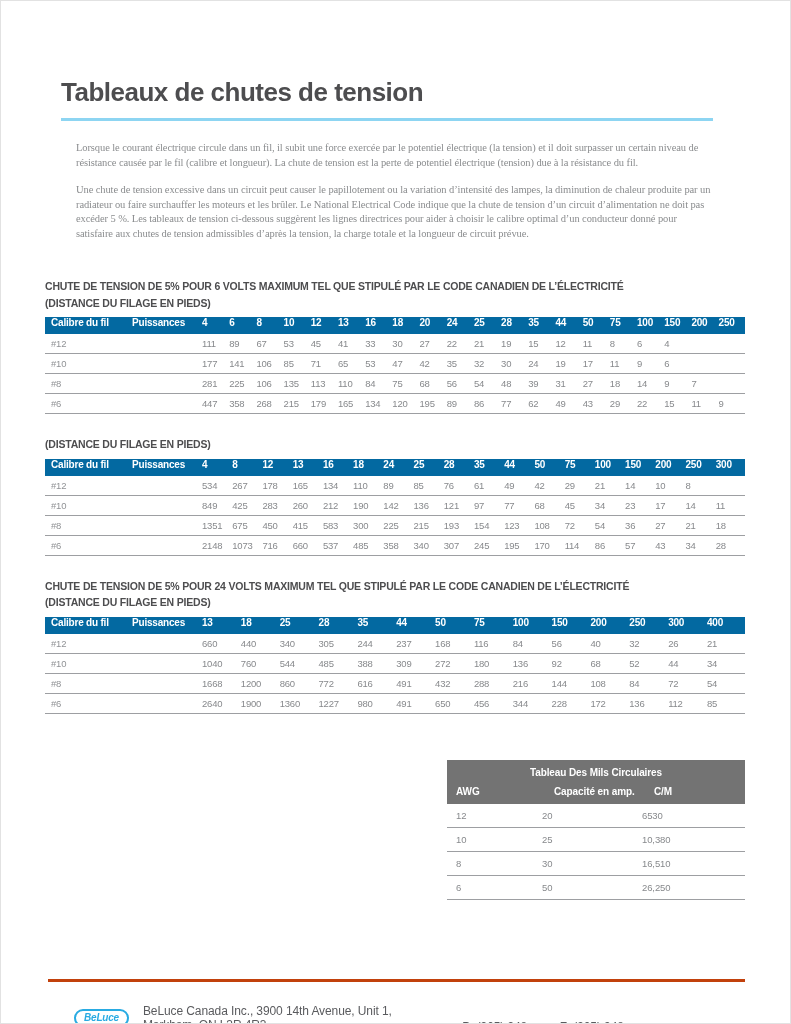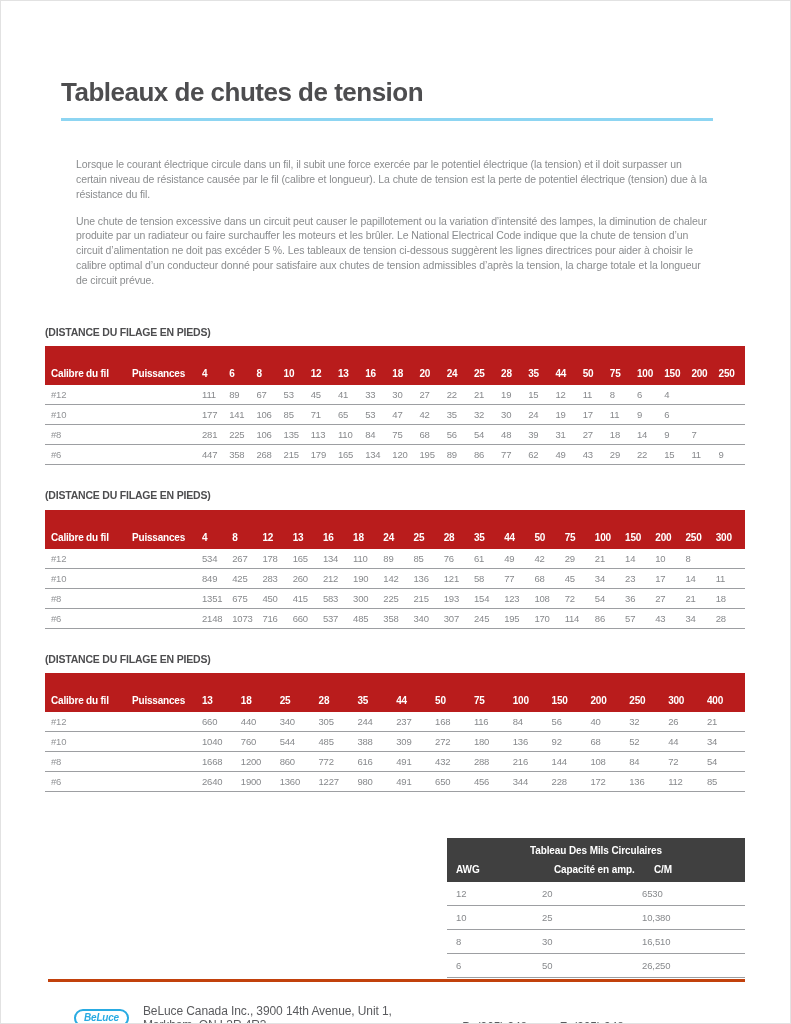--- a/index.html
+++ b/index.html
@@ -6,46 +6,46 @@
   .page{
     width:791px;height:1024px;position:relative;margin:0 auto;
     background:#ffffff;border:1px solid #e2e2e2;box-sizing:border-box;
     font-family:"Liberation Sans",sans-serif;overflow:hidden;
   }
   .title{
     margin:78px 60px 0 60px;font-size:26px;font-weight:bold;color:#4d4d4f;
     letter-spacing:-0.5px;line-height:1.05;
   }
   .title-rule{margin:12px 0 0 60px;height:3px;width:652px;background:#8dd5f2;}
-  .intro{margin:36px 76px 0 75px;}
+  .intro{margin:20px 76px 0 75px;font-family:Liberation Serif, serif;}
   .intro p{
     margin:0 0 12px 0;font-size:10.5px;line-height:14.8px;color:#8a8c8e;
     text-align:left;letter-spacing:-0.1px;
   }
   .section{margin:22px 45px 0 44px;}
   .section.first{margin-top:36px;}
   .section-heading{
     font-size:10.5px;font-weight:bold;color:#4d4d4f;line-height:16.5px;
     letter-spacing:-0.2px;margin:0 0 6px 0;
   }
   table.vd-table{width:100%;border-collapse:collapse;table-layout:fixed;}
   table.vd-table thead th{
-    background:#b91c1c;color:#ffffff;font-size:10px;font-weight:bold;
-    text-align:left;padding:22px 0 6px 1px;letter-spacing:-0.2px;
+    background:#0369a1;color:#ffffff;font-size:10px;font-weight:bold;
+    text-align:left;padding:0 0 6px 1px;letter-spacing:-0.2px;
   }
   table.vd-table thead th:first-child{padding-left:6px;}
   table.vd-table tbody td{
     font-size:9.5px;color:#87898c;border-bottom:1px solid #9d9fa2;
     padding:4px 0 4px 1px;letter-spacing:-0.2px;white-space:nowrap;overflow:hidden;
   }
   table.vd-table tbody td:first-child{padding-left:6px;color:#919396;}
   .mils-wrap{margin:46px 45px 0 44px;display:flex;justify-content:flex-end;}
   table.mils-table{width:298px;border-collapse:collapse;table-layout:fixed;}
   table.mils-table thead th{
-    background:#404040;color:#ffffff;font-size:10px;font-weight:bold;
+    background:#737373;color:#ffffff;font-size:10px;font-weight:bold;
     text-align:left;letter-spacing:-0.1px;
   }
   table.mils-table thead tr.mils-title-row th{text-align:center;padding:7px 0 2px 0;}
   table.mils-table thead tr.mils-cols-row th{padding:6px 0 7px 12px;}
   table.mils-table thead tr.mils-cols-row th:first-child{padding-left:9px;}
   table.mils-table tbody td{
     font-size:9.5px;color:#87898c;border-bottom:1px solid #9d9fa2;
     padding:6px 0 6px 0;letter-spacing:-0.1px;
   }
   table.mils-table tbody td:first-child{padding-left:9px;}
@@ -70,20 +70,21 @@
   <h1 class="title">Tableaux de chutes de tension</h1>
   <div class="title-rule"></div>
 
   <div class="intro">
     <p>Lorsque le courant électrique circule dans un fil, il subit une force exercée par le potentiel électrique (la tension) et il doit surpasser un certain niveau de résistance causée par le fil (calibre et longueur). La chute de tension est la perte de potentiel électrique (tension) due à la résistance du fil.</p>
     <p>Une chute de tension excessive dans un circuit peut causer le papillotement ou la variation d’intensité des lampes, la diminution de chaleur produite par un radiateur ou faire surchauffer les moteurs et les brûler. Le National Electrical Code indique que la chute de tension d’un circuit d’alimentation ne doit pas excéder 5 %. Les tableaux de tension ci-dessous suggèrent les lignes directrices pour aider à choisir le calibre optimal d’un conducteur donné pour satisfaire aux chutes de tension admissibles d’après la tension, la charge totale et la longueur de circuit prévue.</p>
   </div>
 
   <div class="section first">
     <div class="section-heading">
+      <div>CHUTE DE TENSION DE 5% POUR 6 VOLTS MAXIMUM TEL QUE STIPULÉ PAR LE CODE CANADIEN DE L’ÉLECTRICITÉ</div>
       <div>(DISTANCE DU FILAGE EN PIEDS)</div>
     </div>
     <table class="vd-table">
         <colgroup>
           <col style="width: 86px;">
           <col style="width: 70px;">
           <col>
           <col>
           <col>
           <col>
@@ -310,21 +311,21 @@
             <td></td>
             <td>849</td>
             <td>425</td>
             <td>283</td>
             <td>260</td>
             <td>212</td>
             <td>190</td>
             <td>142</td>
             <td>136</td>
             <td>121</td>
-            <td>58</td>
+            <td>97</td>
             <td>77</td>
             <td>68</td>
             <td>45</td>
             <td>34</td>
             <td>23</td>
             <td>17</td>
             <td>14</td>
             <td>11</td>
           </tr>
           <tr>
@@ -370,20 +371,21 @@
             <td>43</td>
             <td>34</td>
             <td>28</td>
           </tr>
         </tbody>
       </table>
   </div>
 
   <div class="section">
     <div class="section-heading">
+      <div>CHUTE DE TENSION DE 5% POUR 24 VOLTS MAXIMUM TEL QUE STIPULÉ PAR LE CODE CANADIEN DE L’ÉLECTRICITÉ</div>
       <div>(DISTANCE DU FILAGE EN PIEDS)</div>
     </div>
     <table class="vd-table">
         <colgroup>
           <col style="width: 86px;">
           <col style="width: 70px;">
           <col>
           <col>
           <col>
           <col>

